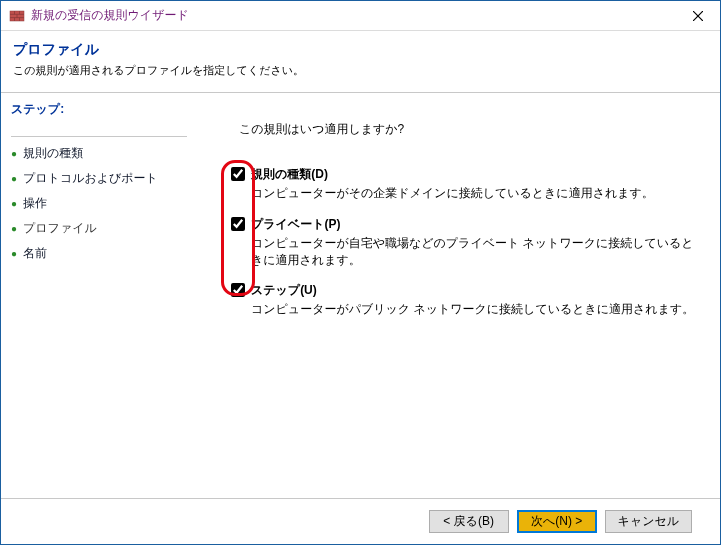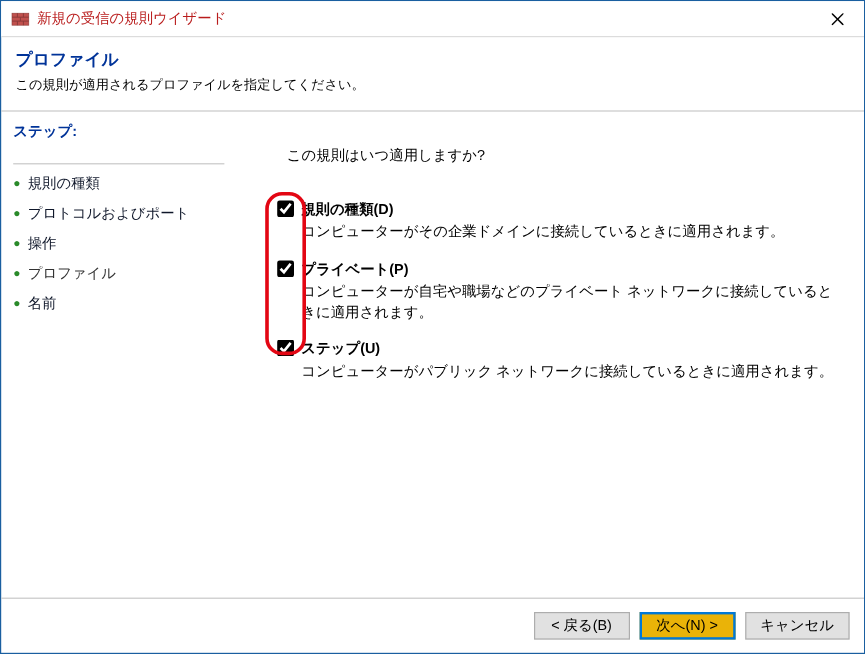--- a/index.html
+++ b/index.html
@@ -28,21 +28,21 @@
     background: #fff;
   }
   .titlebar-icon {
     width: 16px;
     height: 16px;
     margin-right: 6px;
     display: flex;
     align-items: center;
     justify-content: center;
   }
-  .titlebar-text { color: #b91c1c; }
+  .titlebar-text { color: #701a75; }
   .close-btn {
     margin-left: auto;
     width: 45px;
     height: 30px;
     display: flex;
     align-items: center;
     justify-content: center;
     cursor: pointer;
     font-size: 14px;
   }
@@ -131,21 +131,21 @@
     display: block;
     margin: 2px 0 10px 0;
     line-height: 1.4;
   }
   .footer {
     height: 46px;
     border-top: 1px solid #c8c8c8;
     display: flex;
     align-items: center;
     justify-content: flex-end;
-    padding: 0 12px;
+    padding: 0 28px;
     gap: 8px;
   }
   .btn {
     min-width: 80px;
     height: 23px;
     padding: 0 12px;
     font-size: 12px;
     font-family: inherit;
     border: 1px solid #adadad;
     background: #e1e1e1;

